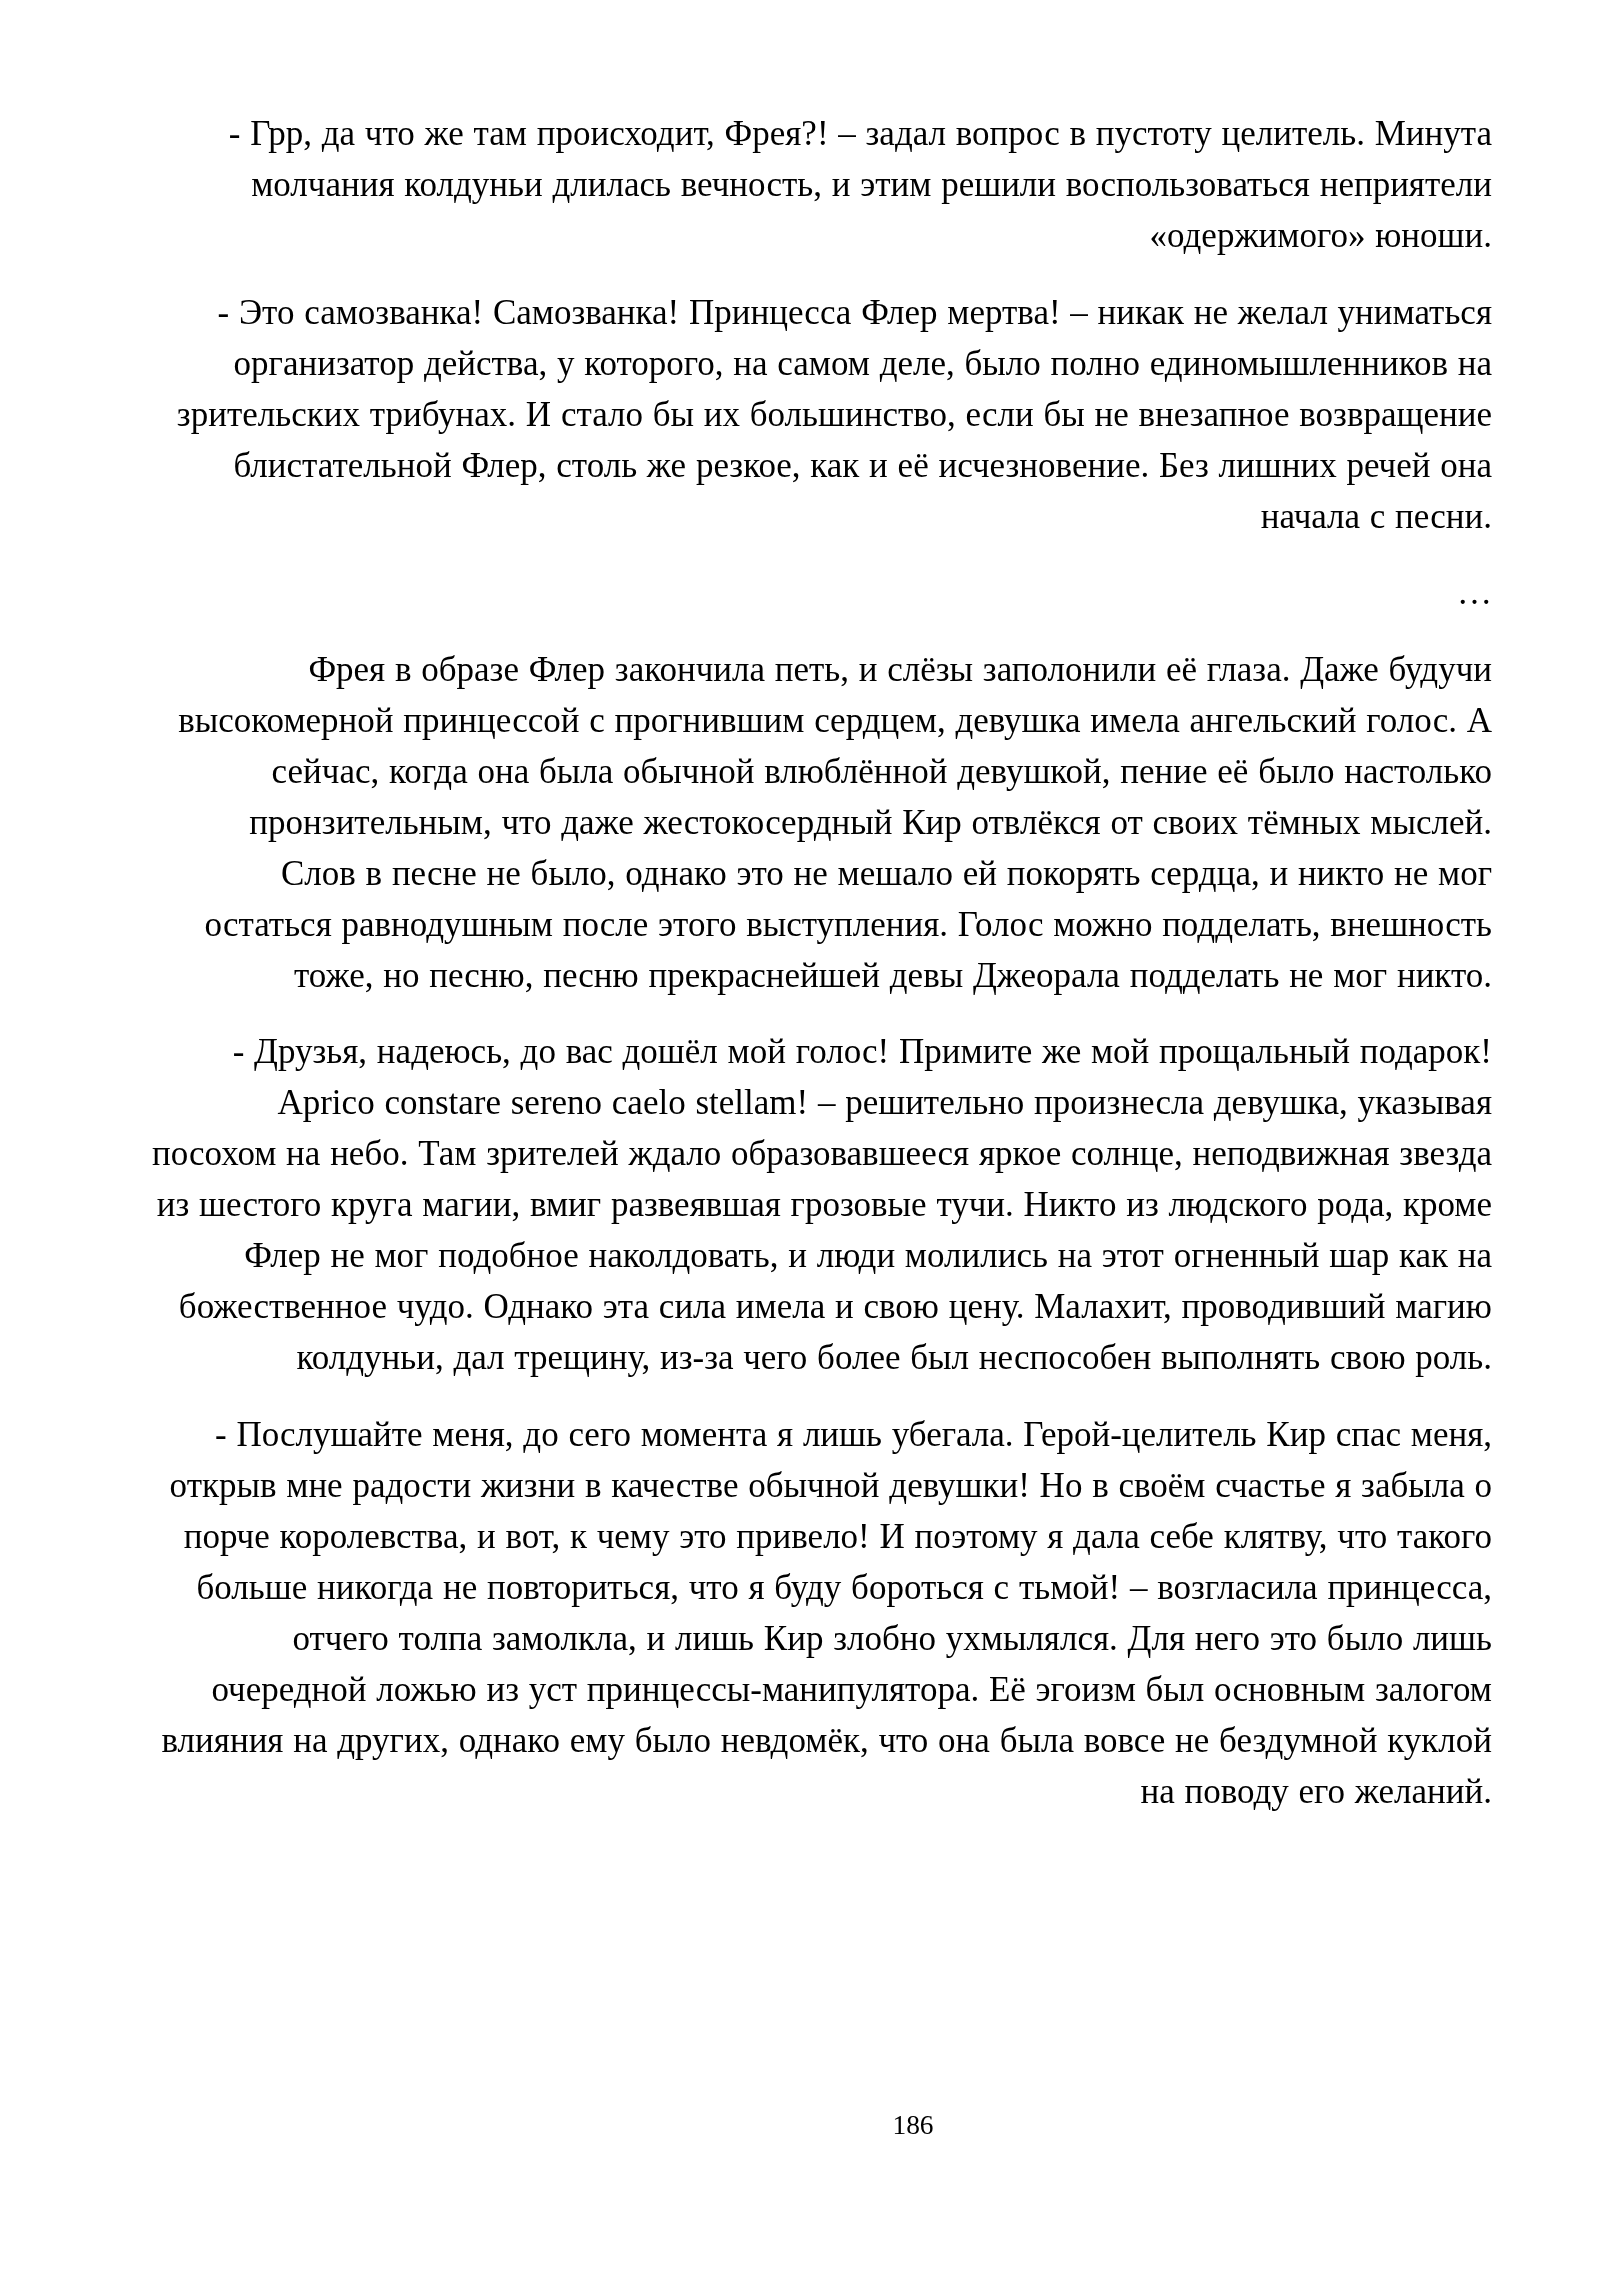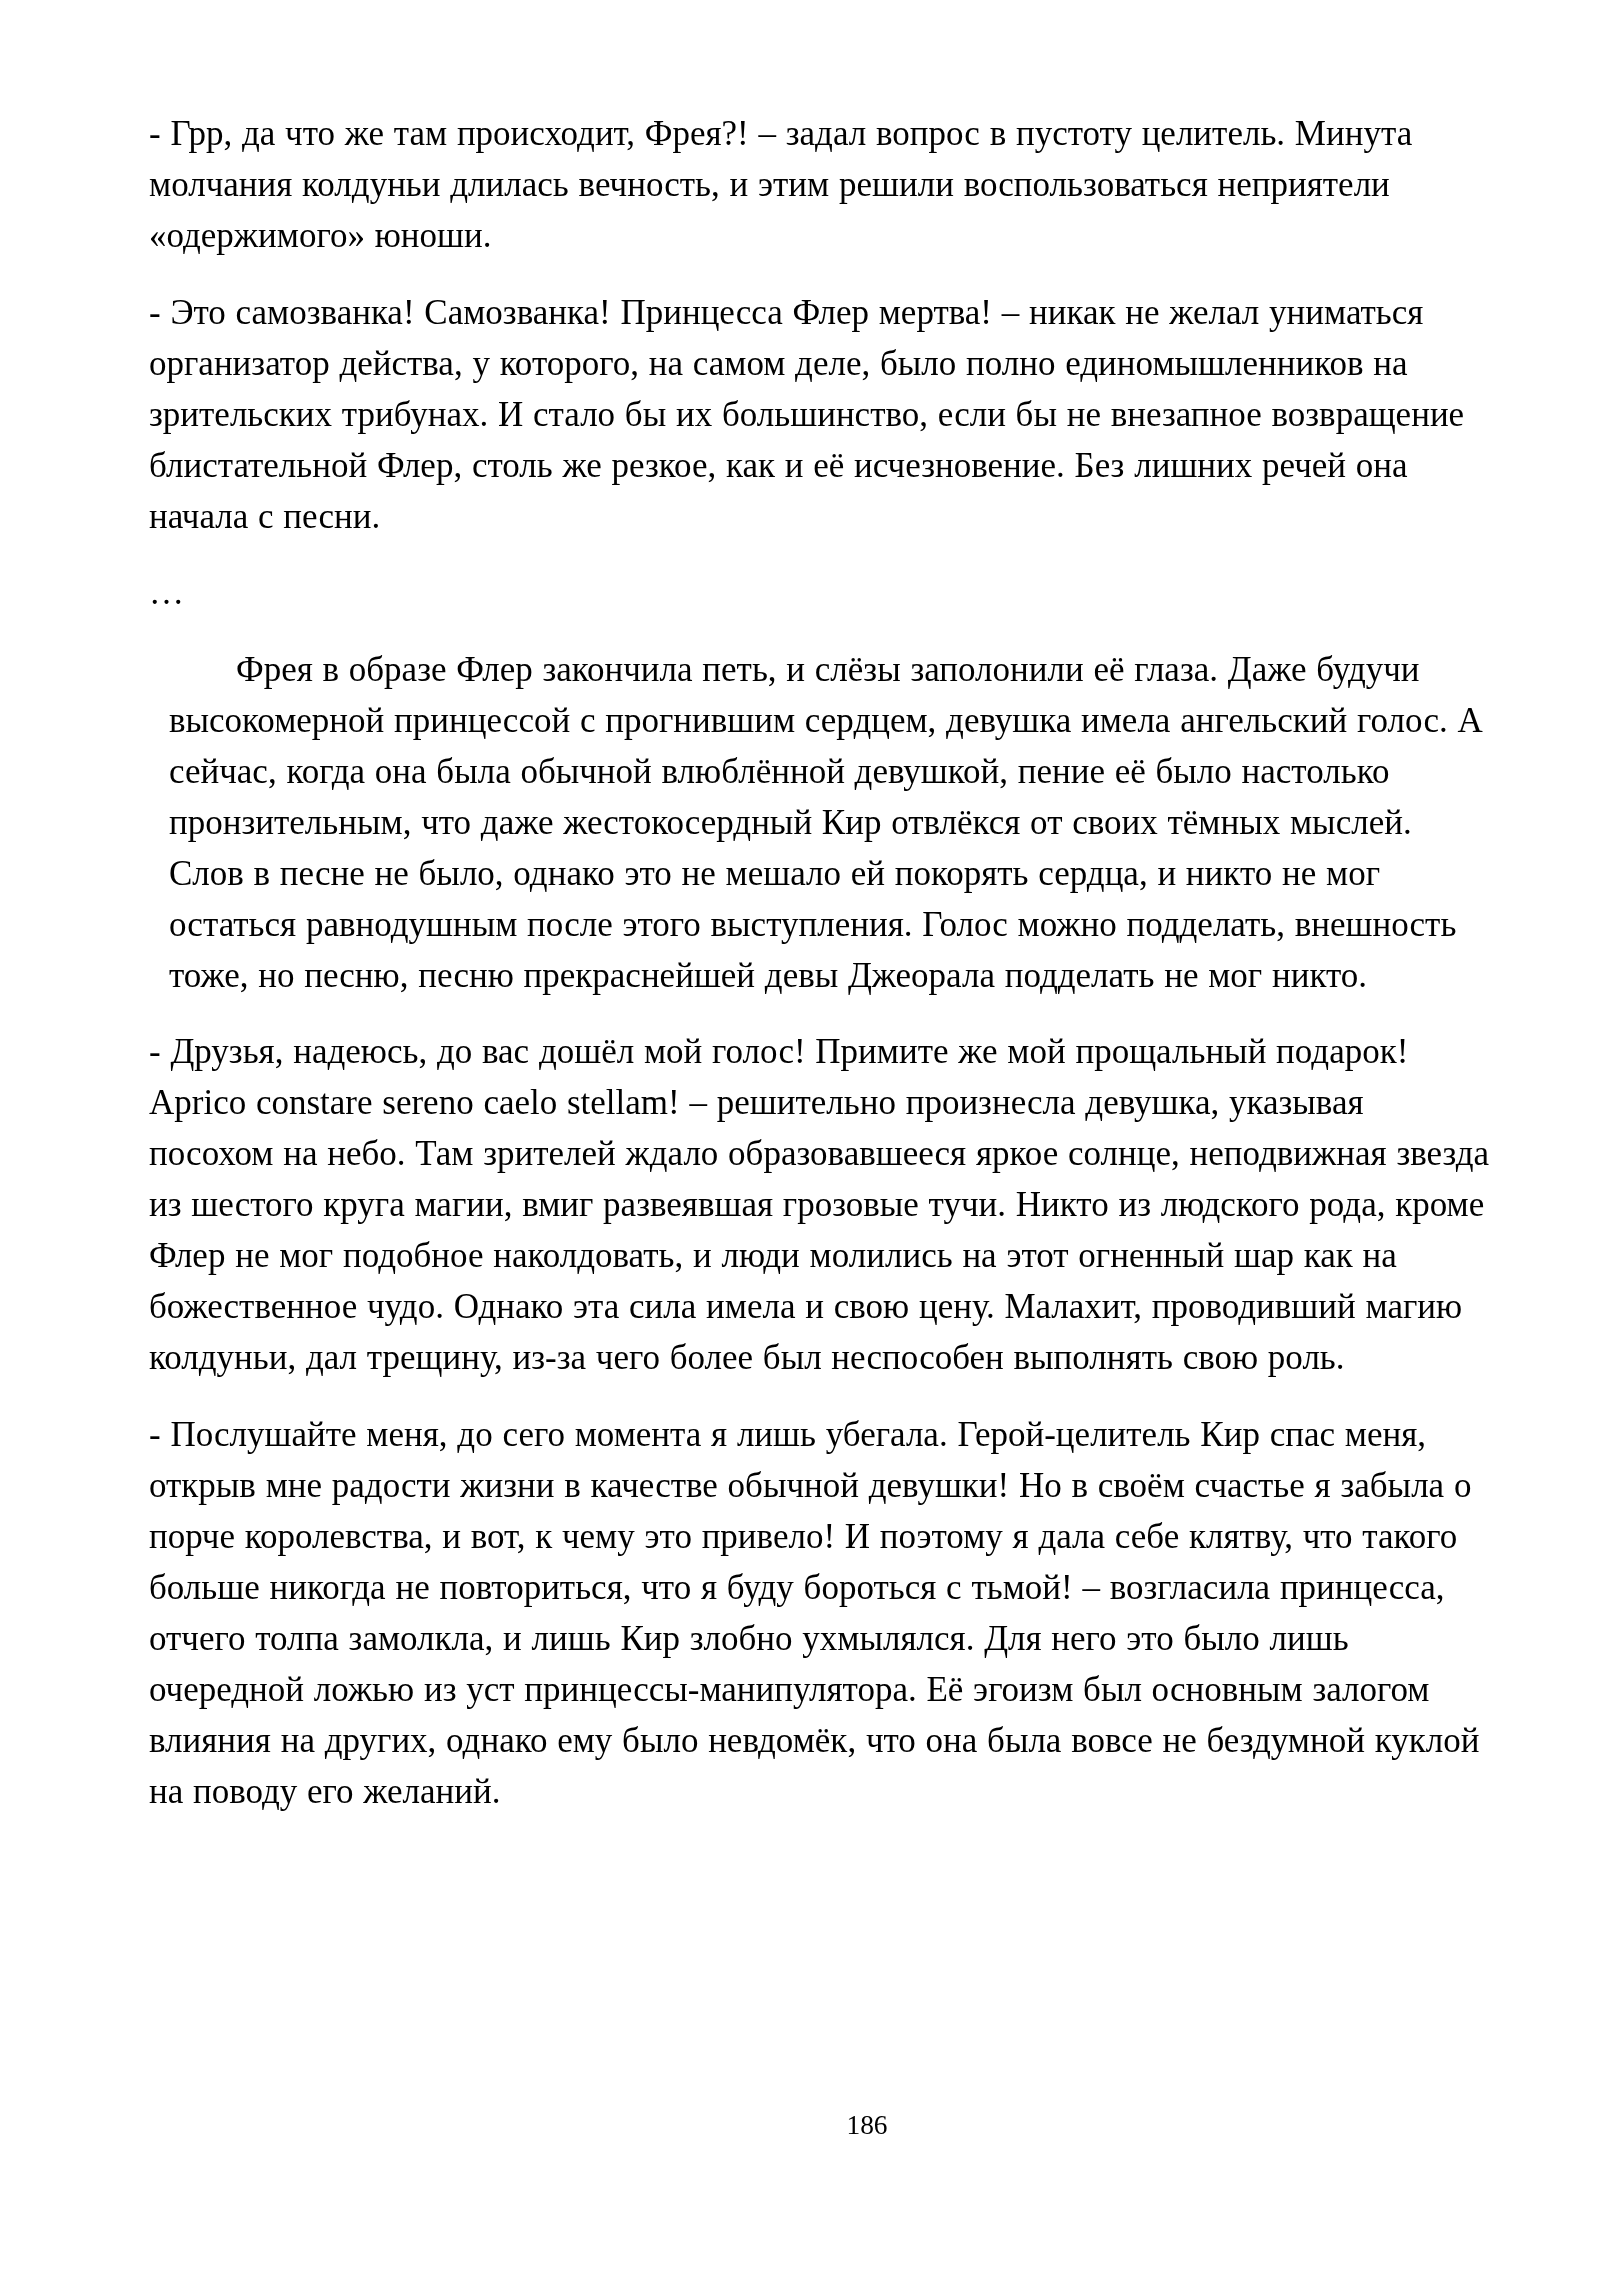--- a/index.html
+++ b/index.html
@@ -19,34 +19,34 @@
   .text-block {
     position: absolute;
     top: 108px;
     left: 149px;
     width: 1343px;
   }
   .text-block p {
     margin: 0 0 25.5px 0;
     font-size: 35px;
     line-height: 51px;
-    text-align: left;
+    text-align: right;
     word-spacing: 1px;
   }
   .text-block p.indent {
     text-indent: 67px;
     margin-left: 20px;
   }
   .text-block p.ellipsis {
     margin-bottom: 25.5px;
   }
   .page-footer {
     position: absolute;
     top: 2109px;
-    left: 867px;
+    left: 913px;
     transform: translateX(-50%);
     font-size: 27.4px;
     line-height: 33px;
     color: #000000;
   }
 </style>
 </head>
 <body>
 
 <div class="page">

